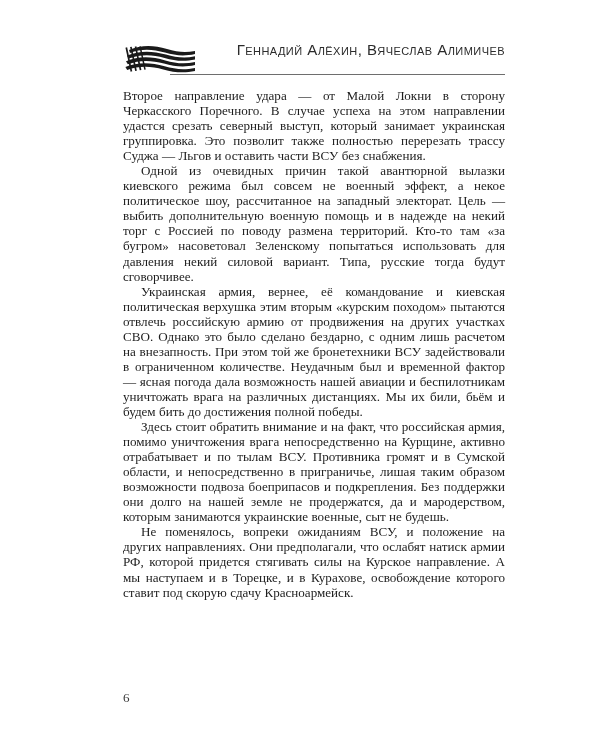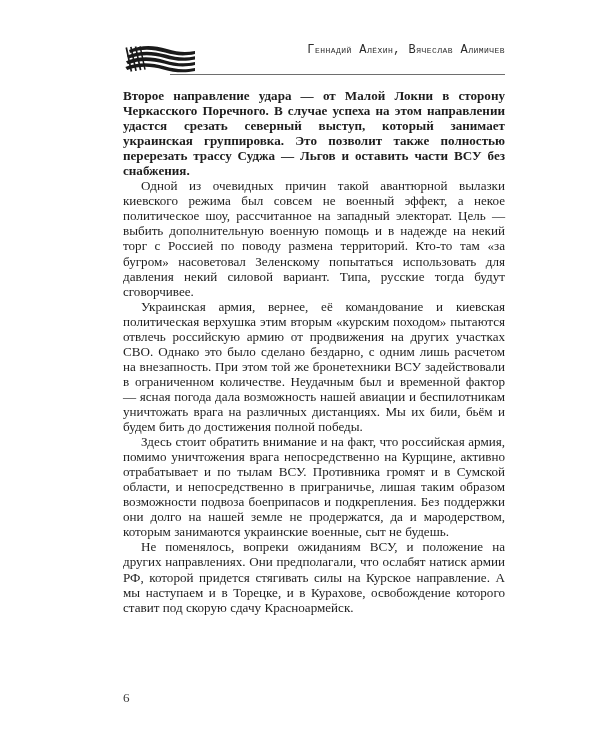--- a/index.html
+++ b/index.html
@@ -40,22 +40,22 @@
     top: 2px;
     width: 78px;
     height: 30px;
   }
   .ribbon-emblem svg { display: block; }
 
   .header-title {
     position: absolute;
     right: 0px;
     top: 0px;
-    font-family: Liberation Mono, monospace;
-    font-size: 12px;
+    font-family: Liberation Sans, sans-serif;
+    font-size: 15px;
     letter-spacing: 0.45px;
     color: #2b2b2b;
     font-variant: small-caps;
     white-space: nowrap;
     line-height: 16px;
   }
   .header-rule {
     position: absolute;
     left: 47px;
     right: 0px;
@@ -75,21 +75,21 @@
     margin: 0;
     text-align: justify;
     text-indent: 18px;
     font-size: 13.1px;
     line-height: 15.05px;
     color: #1d1d1d;
     -webkit-hyphens: manual;
     hyphens: manual;
     word-spacing: 0.1px;
   }
-  .textblock p:first-child { text-indent: 0; font-weight: bold; }
+  .textblock p:first-child { text-indent: 0; }
 
   
   .folio {
     position: absolute;
     left: 123px;
     top: 690px;
     font-size: 13.1px;
     line-height: 16px;
     color: #3a3a3a;
   }

